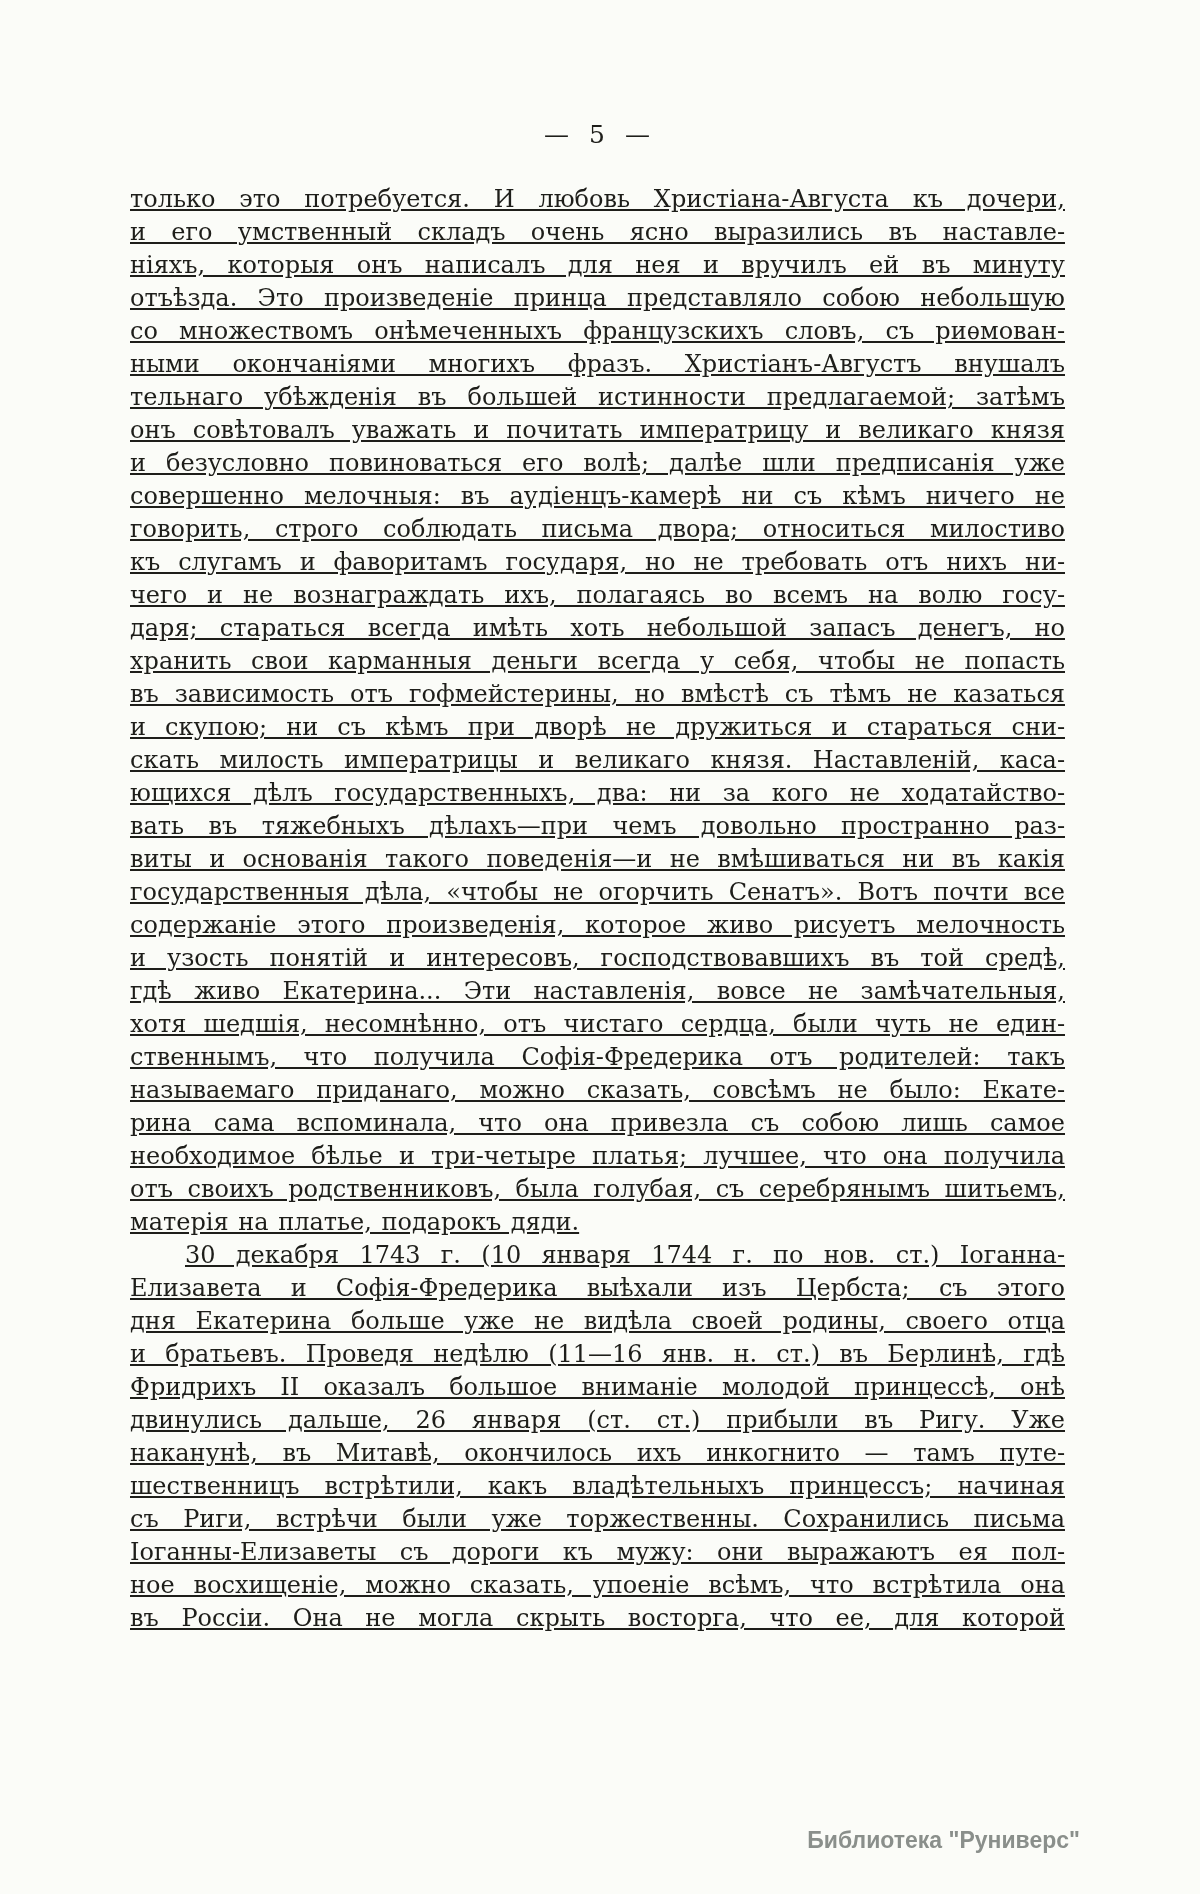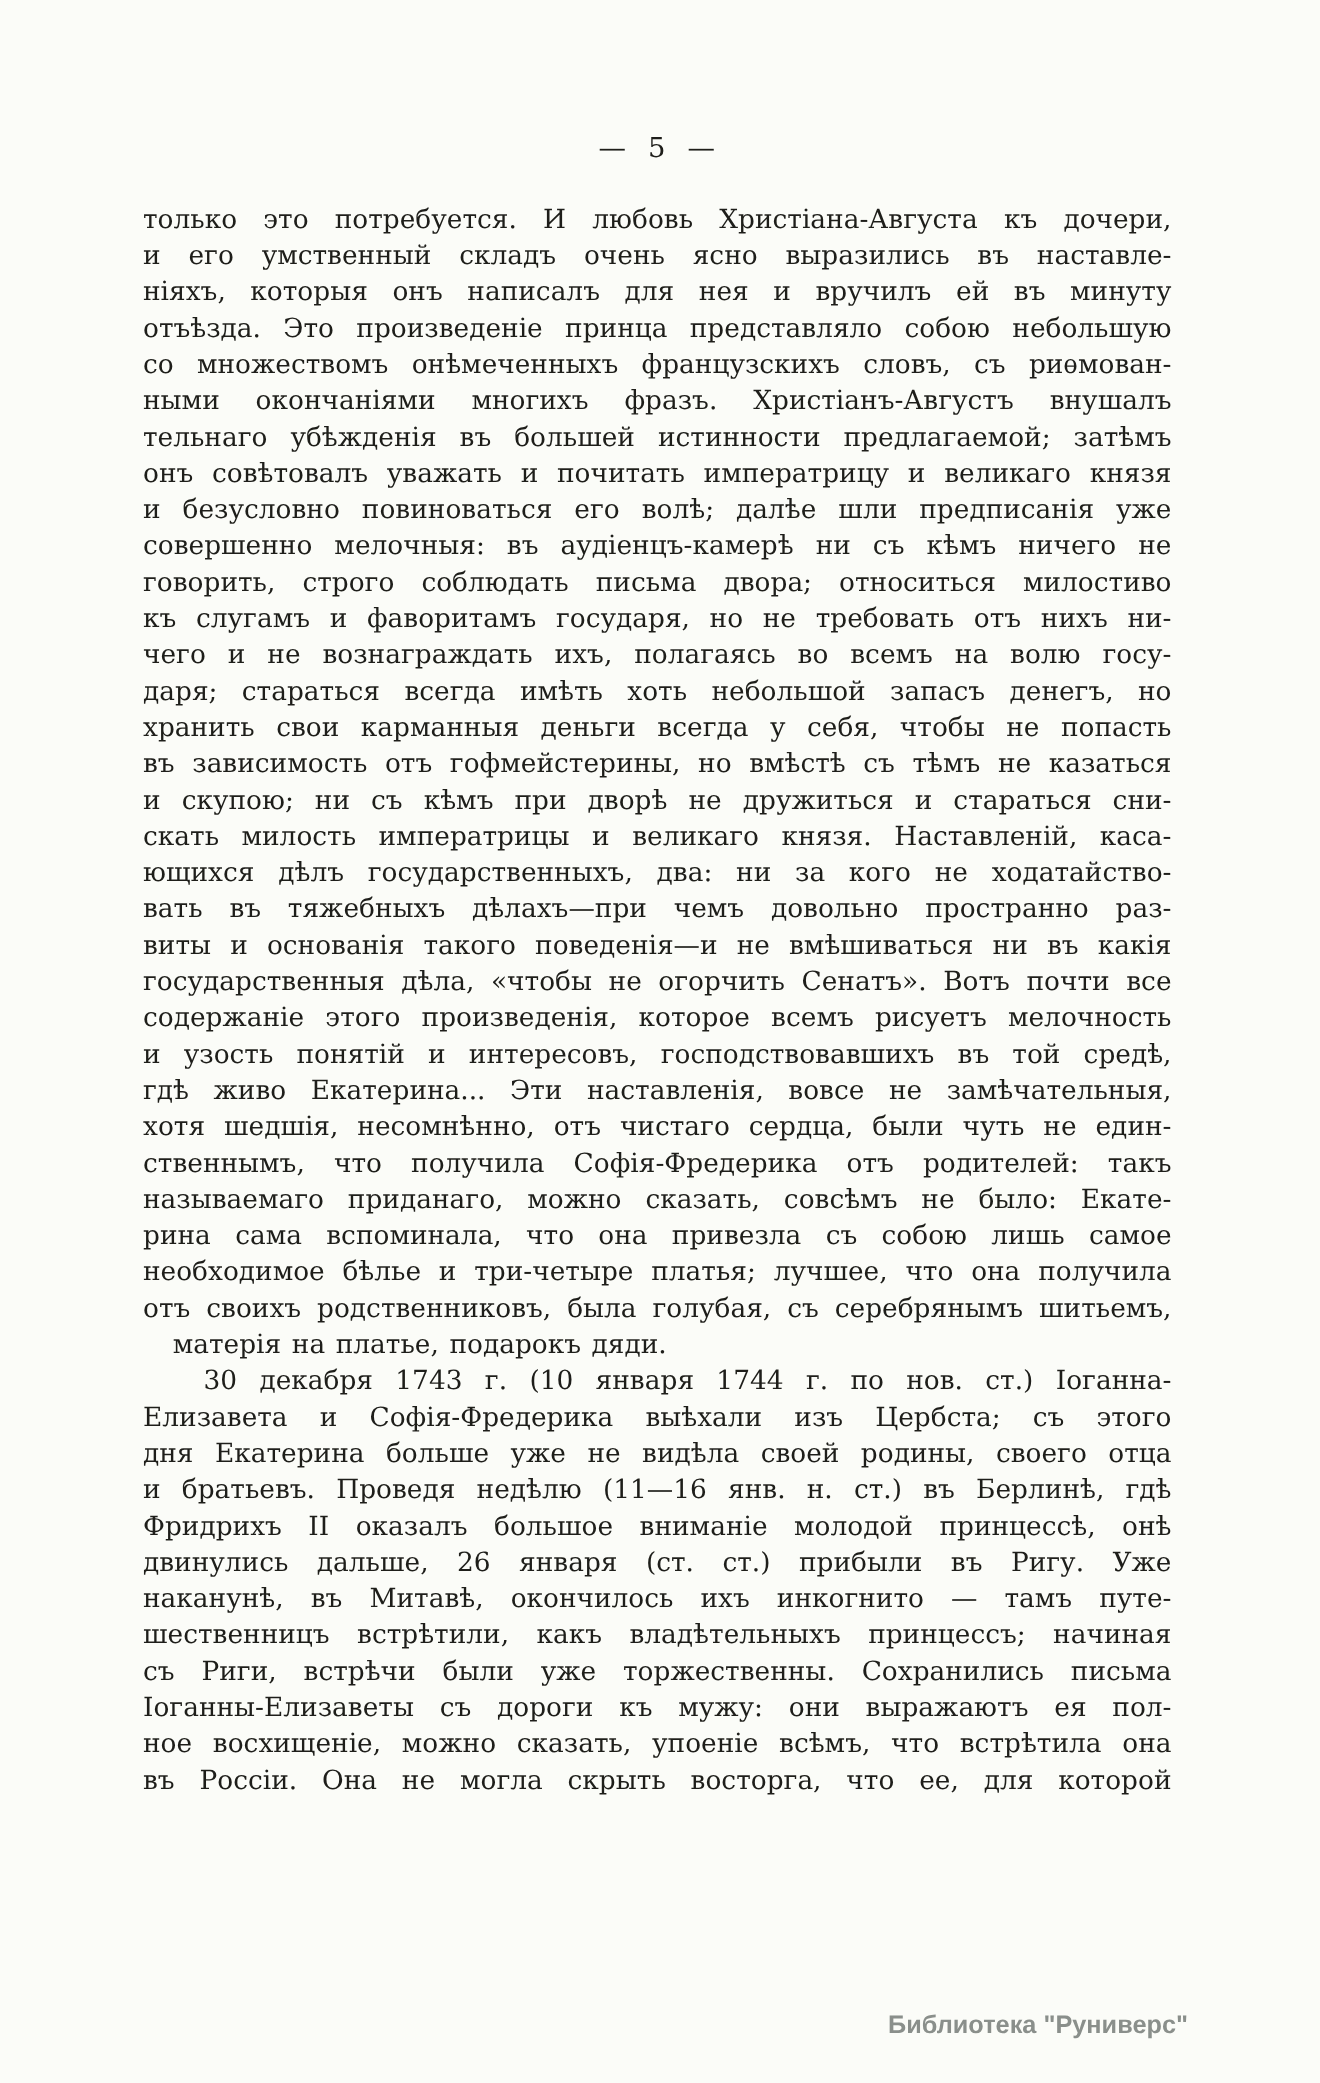--- a/index.html
+++ b/index.html
@@ -37,27 +37,27 @@
     font-size: 24px;
     line-height: 33px;
   }
   .line {
     height: 33px;
     overflow: hidden;
     white-space: nowrap;
     text-align: justify;
     text-align-last: justify;
     word-spacing: 2px;
+    text-decoration: underline;
   }
   .line.indent {
     padding-left: 55px;
   }
   .line.para-end {
     text-align-last: left;
-    margin-left: 27px;
   }
   .watermark {
     position: absolute;
     top: 1827px;
     left: 0;
     width: 1080px;
     text-align: right;
     font-family: "Liberation Sans", "DejaVu Sans", sans-serif;
     font-size: 23px;
     font-weight: bold;
@@ -86,21 +86,21 @@
       <div class="line">чего и не вознаграждать ихъ, полагаясь во всемъ на волю госу-</div>
       <div class="line">даря; стараться всегда имѣть хоть небольшой запасъ денегъ, но</div>
       <div class="line">хранить свои карманныя деньги всегда у себя, чтобы не попасть</div>
       <div class="line">въ зависимость отъ гофмейстерины, но вмѣстѣ съ тѣмъ не казаться</div>
       <div class="line">и скупою; ни съ кѣмъ при дворѣ не дружиться и стараться сни-</div>
       <div class="line">скать милость императрицы и великаго князя. Наставленій, каса-</div>
       <div class="line">ющихся дѣлъ государственныхъ, два: ни за кого не ходатайство-</div>
       <div class="line">вать въ тяжебныхъ дѣлахъ—при чемъ довольно пространно раз-</div>
       <div class="line">виты и основанія такого поведенія—и не вмѣшиваться ни въ какія</div>
       <div class="line">государственныя дѣла, «чтобы не огорчить Сенатъ». Вотъ почти все</div>
-      <div class="line">содержаніе этого произведенія, которое всемъ рисуетъ мелочность</div>
+      <div class="line">содержаніе этого произведенія, которое живо рисуетъ мелочность</div>
       <div class="line">и узость понятій и интересовъ, господствовавшихъ въ той средѣ,</div>
       <div class="line">гдѣ живо Екатерина... Эти наставленія, вовсе не замѣчательныя,</div>
       <div class="line">хотя шедшія, несомнѣнно, отъ чистаго сердца, были чуть не един-</div>
       <div class="line">ственнымъ, что получила Софія-Фредерика отъ родителей: такъ</div>
       <div class="line">называемаго приданаго, можно сказать, совсѣмъ не было: Екате-</div>
       <div class="line">рина сама вспоминала, что она привезла съ собою лишь самое</div>
       <div class="line">необходимое бѣлье и три-четыре платья; лучшее, что она получила</div>
       <div class="line">отъ своихъ родственниковъ, была голубая, съ серебрянымъ шитьемъ,</div>
       <div class="line para-end">матерія на платье, подарокъ дяди.</div>
       <div class="line indent">30 декабря 1743 г. (10 января 1744 г. по нов. ст.) Іоганна-</div>

